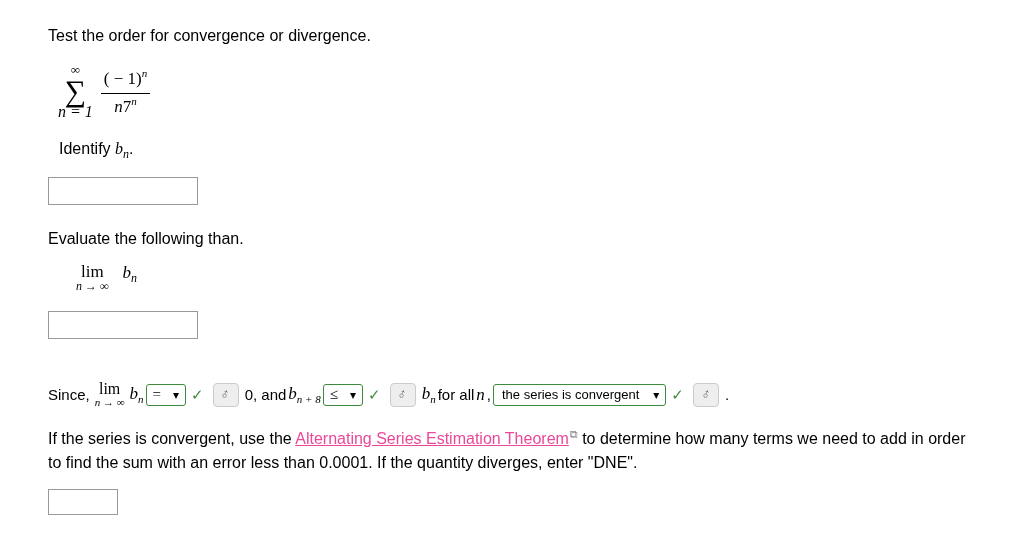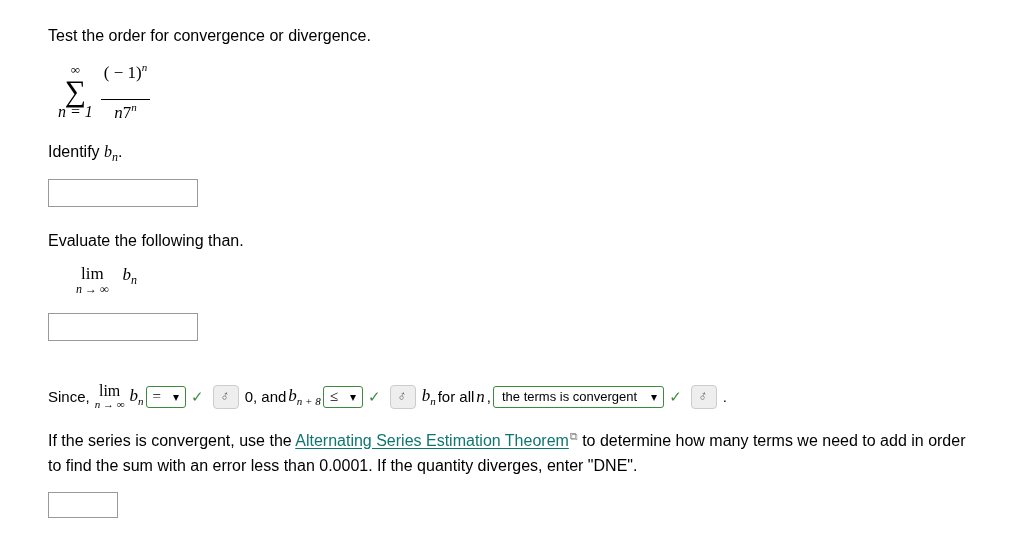--- a/index.html
+++ b/index.html
@@ -12,24 +12,24 @@
       width: 1024px;
     }
     .prompt { margin-bottom: 12px; line-height: 1.5; }
     .series-block { margin: 8px 0 20px 10px; }
     .sum-wrap { display: inline-flex; align-items: center; gap: 8px; font-family: 'Times New Roman', serif; }
     .sum-sym { display:flex; flex-direction:column; align-items:center; line-height:1.05; }
     .sum-top { font-size: 13px; }
     .sum-sigma { font-size: 30px; line-height: 0.9; }
     .sum-bottom { font-size: 16px; font-style: italic; }
     .frac { display:flex; flex-direction:column; align-items:center; font-size: 17px; line-height:1.1; }
-    .frac-num { padding: 0 3px 17px; border-bottom: 1.3px solid #000; }
+    .frac-num { padding: 0 3px 5px; border-bottom: 1.3px solid #000; }
     .frac-den { padding-top: 1px; text-align: center; }
     .sup { font-size: 11px; vertical-align: super; font-style: italic; }
-    .identify { margin-top: 8px; font-family: Arial, sans-serif; }
+    .identify { margin-top: 8px; font-family: Arial, sans-serif; margin-left: 11px; }
     .identify .bi { font-family:'Times New Roman', serif; font-style: italic; }
     .identify .bi sub { font-style: italic; font-size: 12px; }
     .input-box {
       display: inline-block;
       border: 1px solid #999;
       width: 150px; height: 28px;
       background: #fff;
       margin: 14px 0 18px 0;
     }
     .input-box.sm { width: 70px; height: 26px; }
@@ -54,21 +54,21 @@
     .check { color: #3c8a3c; font-size: 15px; font-family: Arial, sans-serif; margin: 0 3px; }
     .grade-btn {
       display:inline-flex; align-items:center; justify-content:center;
       width: 26px; height: 24px;
       background: #eee; border: 1px solid #ccc; border-radius: 4px;
       color: #666; font-size: 14px; margin: 0 4px;
     }
     .grade-btn .gicon { transform: rotate(-20deg); display:inline-block; }
     .sel-wide .sel-cell.txt { padding: 0 8px; }
     .paragraph { font-family: Arial, sans-serif; font-size: 16px; line-height: 1.5; margin-top: 6px; max-width: 920px; }
-    .link { text-decoration: underline; color: #0f766e; }
+    .link { text-decoration: underline; color: #ec4899; }
     .ext-icon { font-size: 11px; color: #888; vertical-align: super; margin-left:1px; }
   </style>
 </head>
 <body>
 
 
 
 
 <p class="prompt">Test the order for convergence or divergence.</p>
 
@@ -143,21 +143,21 @@
   <span class="grade-btn">
       <span class="gicon">♂</span>
     </span>
 
   <span class="bn"><span>b</span><sub>n</sub></span>
   <span class="sans"> for all </span>
   <span class="bn">n</span>
     <span class="sans">, </span>
 
   <span class="sel-group sel-wide">
-    <span class="sel-cell txt">the terms is convergent</span>
+    <span class="sel-cell txt">the series is convergent</span>
     <span class="sel-cell chev">▾</span>
   </span>
   <span class="check">✓</span>
   <span class="grade-btn">
       <span class="gicon">♂</span>
     </span>
   <span class="sans"> .</span>
 </div>
 
 

